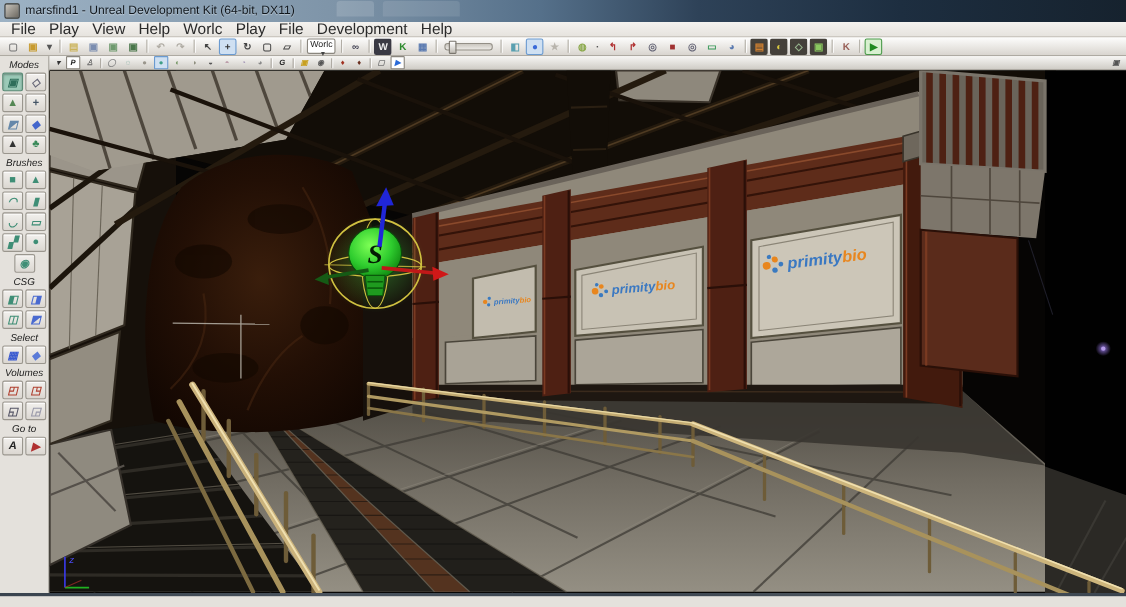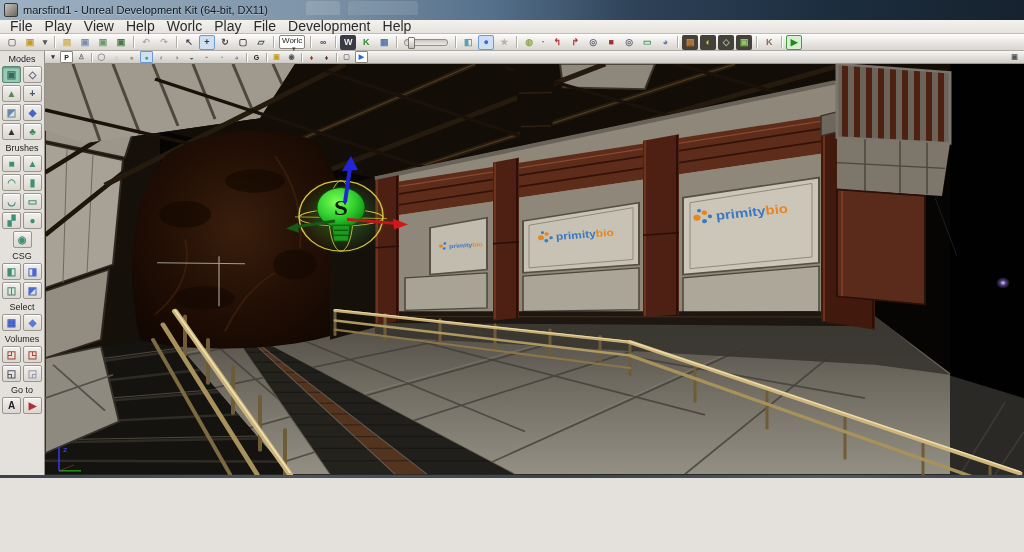--- a/index.html
+++ b/index.html
@@ -28,21 +28,21 @@
   .tb-btn.active{border:1px solid #6a9ad0;background:#cfe0f2;}
   .tb-btn.active-green{border:1px solid #4a9a4a;background:#d8f0d0;}
   .tb-dd{display:inline-flex;align-items:center;height:12px;border:1px solid #8a867e;background:#fff;
     font-size:8px;color:#222;padding:0 2px;margin:0 2px;border-radius:2px;flex-direction:column;}
   .tb-dd .caret{margin-left:3px;color:#444;font-size:7px;}
   .tb-slider{position:relative;display:inline-block;width:42px;height:5px;margin:0 4px;
     background:linear-gradient(#cac6bf,#eceae6);border:1px solid #938f86;border-radius:3px;}
   .tb-slider .thumb{position:absolute;left:3px;top:-3px;width:5px;height:10px;background:linear-gradient(#fefefe,#c2beb6);
     border:1px solid #7a766e;border-radius:1px;}
   
-  .content{display:flex;height:424px;}
+  .content{display:flex;height:488px;font-style:italic;}
   .sidebar{width:45px;background:#e4e1dc;border-right:1px solid #96928a;box-sizing:border-box;padding-top:1px;}
   .sb-head{font-size:9px;color:#1c1c1c;text-align:center;padding:2px 0 1px;}
   .sb-grid{display:flex;flex-wrap:wrap;justify-content:center;}
   .sb-btn{width:17px;height:15px;margin:1px;display:inline-flex;align-items:center;justify-content:center;
     font-size:10px;font-weight:bold;background:linear-gradient(#f2f0ed,#dbd7d1);
     border:1px solid #9a968e;border-radius:2px;box-shadow:inset 0 1px 0 #fff;cursor:default;}
   .sb-btn.active{background:#9ccab8;box-shadow:inset 0 1px 2px rgba(0,0,0,.35);border-color:#5a8a76;}
   .rightpane{flex:1;display:flex;flex-direction:column;min-width:0;}
   
   .vtoolbar{height:12px;background:linear-gradient(#f7f6f4,#cfccc6);border-bottom:1px solid #9a968e;

